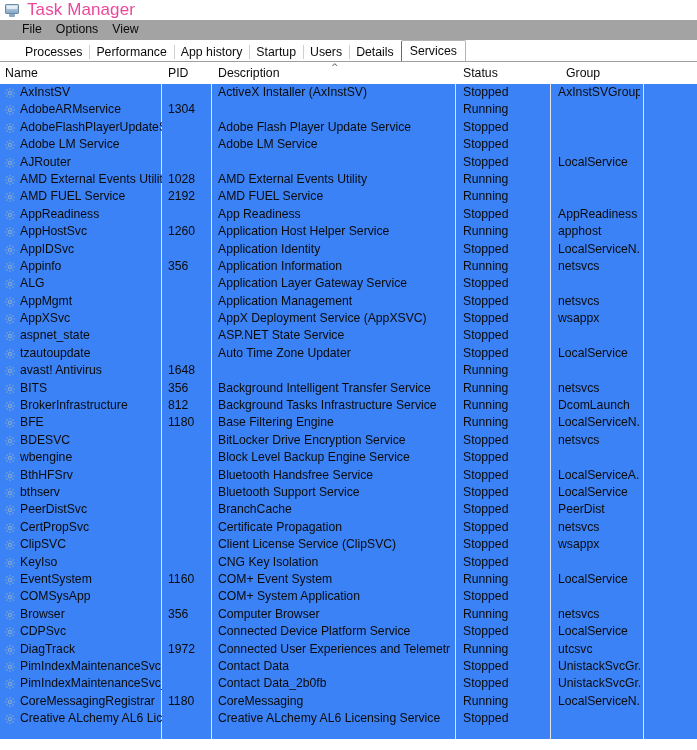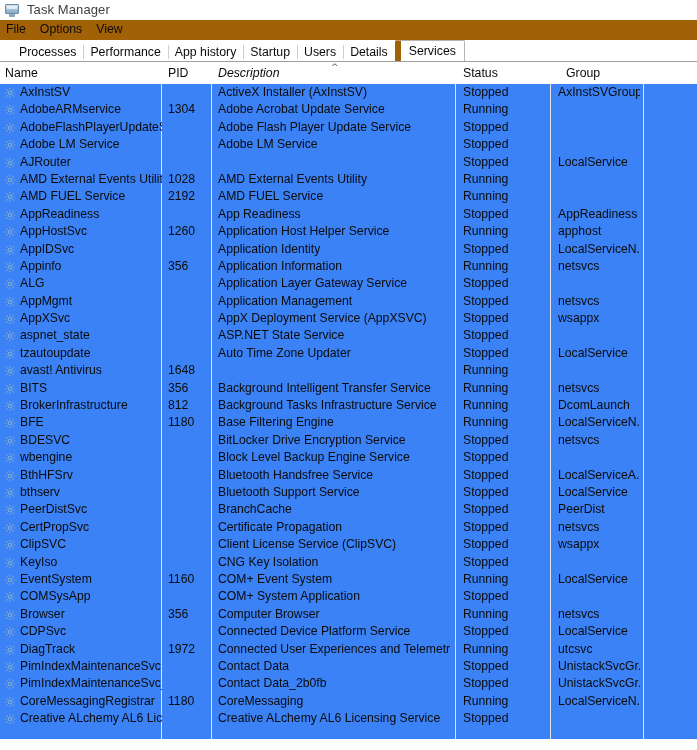--- a/index.html
+++ b/index.html
@@ -57,53 +57,53 @@
     background: rgba(255,255,255,.65);
   }
   .app-icon .base {
     position: absolute;
     left: 4px; top: 11px;
     width: 6px; height: 3px;
     background: #8aa8c2;
     border-radius: 0 0 1px 1px;
   }
   .title-text {
-    font-size: 13px;
+    font-size: 17px;
     letter-spacing: .1px;
-    color: #404040;
+    color: #ec4899;
     line-height: 1;
     padding-bottom: 1px;
   }
 
   
   .menubar {
     height: 20px;
     display: flex;
     align-items: center;
-    padding-left: 6px;
-    background: #a16207;
+    padding-left: 22px;
+    background: #a3a3a3;
   }
   .menu-item {
     font-size: 12.3px;
     color: #0b0b0b;
     padding: 1px 7px 2px 0;
     margin-right: 7px;
     cursor: default;
     line-height: 1;
     white-space: nowrap;
   }
 
   
   .tabstrip {
     position: relative;
     height: 21px;
     background: #ffffff;
     display: flex;
     align-items: flex-end;
-    padding-left: 12px;
+    padding-left: 18px;
   }
   .tabstrip:after {
     content: "";
     position: absolute;
     left: 0; right: 0; bottom: 0;
     height: 1px;
     background: #ffffff;
   }
   .tab {
     position: relative;
@@ -121,21 +121,21 @@
     content: "";
     position: absolute;
     left: 0; top: 2px; bottom: 2px;
     width: 1px;
     background: #cfcfcf;
   }
   .tab.active {
     height: 21px;
     line-height: 21px;
     background: #ffffff;
-    border-left: 6px solid #a16207;
+    border-left: 1px solid #a16207;
     border-right: 1px solid #b4b4b4;
     border-top: 1px solid #b4b4b4;
     border-radius: 2px 2px 0 0;
     z-index: 3;
     padding: 0 8px;
     margin-bottom: 0;
   }
   .tab.active:before { display: none; }
   .tab-filler {
     flex: 1;
@@ -285,21 +285,21 @@
 
     <div class="colline" style="left:161px;"></div>
     <div class="colline" style="left:211px;"></div>
     <div class="colline" style="left:455px;"></div>
     <div class="colline" style="left:550px;"></div>
     <div class="colline" style="left:643px;"></div>
 
     <div class="header-row">
       <div class="hcell" style="left:5px;width:150px;">Name</div>
       <div class="hcell" style="left:168px;width:40px;">PID</div>
-      <div class="hcell" style="left:218px;width:230px;font-style:italic;">Description</div>
+      <div class="hcell" style="left:218px;width:230px;">Description</div>
       <div class="hcell" style="left:463px;width:82px;">Status</div>
       <div class="hcell" style="left:558px;width:82px;margin-left:8px;">Group</div>
       <div class="sort-arrow">^</div>
       <div class="header-bottom"></div>
     </div>
 
     <div class="rows" id="rows-container">
         <div class="row">
           <span class="svc-icon">
             <svg width="12" height="12" viewBox="0 0 24 24" aria-hidden="true">
@@ -319,21 +319,20 @@
           <span class="svc-icon">
             <svg width="12" height="12" viewBox="0 0 24 24" aria-hidden="true">
               <g fill="none" stroke="#7fa8cc" stroke-width="2.4">
                 <circle cx="12" cy="12" r="3.4"></circle>
                 <path d="M12 1.8v3.3M12 18.9v3.3M1.8 12h3.3M18.9 12h3.3M4.8 4.8l2.3 2.3M16.9 16.9l2.3 2.3M19.2 4.8l-2.3 2.3M7.1 16.9l-2.3 2.3"></path>
               </g>
             </svg>
           </span>
           <div class="cell c-name">AdobeARMservice</div>
           <div class="cell c-pid">1304</div>
-          <div class="cell c-desc">Adobe Acrobat Update Service</div>
           <div class="cell c-status">Running</div>
           <div class="cell c-group"></div>
         </div>
         <div class="row">
           <span class="svc-icon">
             <svg width="12" height="12" viewBox="0 0 24 24" aria-hidden="true">
               <g fill="none" stroke="#7fa8cc" stroke-width="2.4">
                 <circle cx="12" cy="12" r="3.4"></circle>
                 <path d="M12 1.8v3.3M12 18.9v3.3M1.8 12h3.3M18.9 12h3.3M4.8 4.8l2.3 2.3M16.9 16.9l2.3 2.3M19.2 4.8l-2.3 2.3M7.1 16.9l-2.3 2.3"></path>
               </g>

